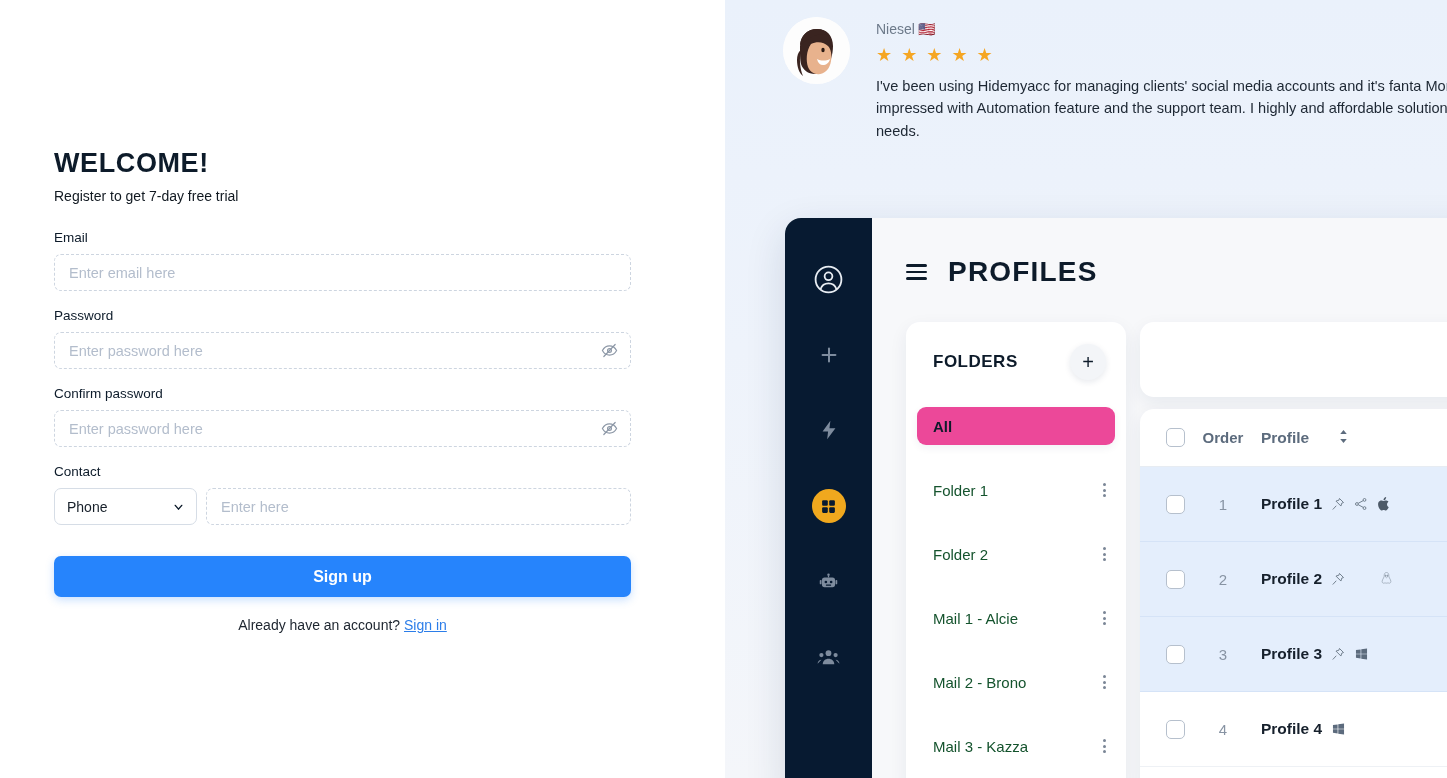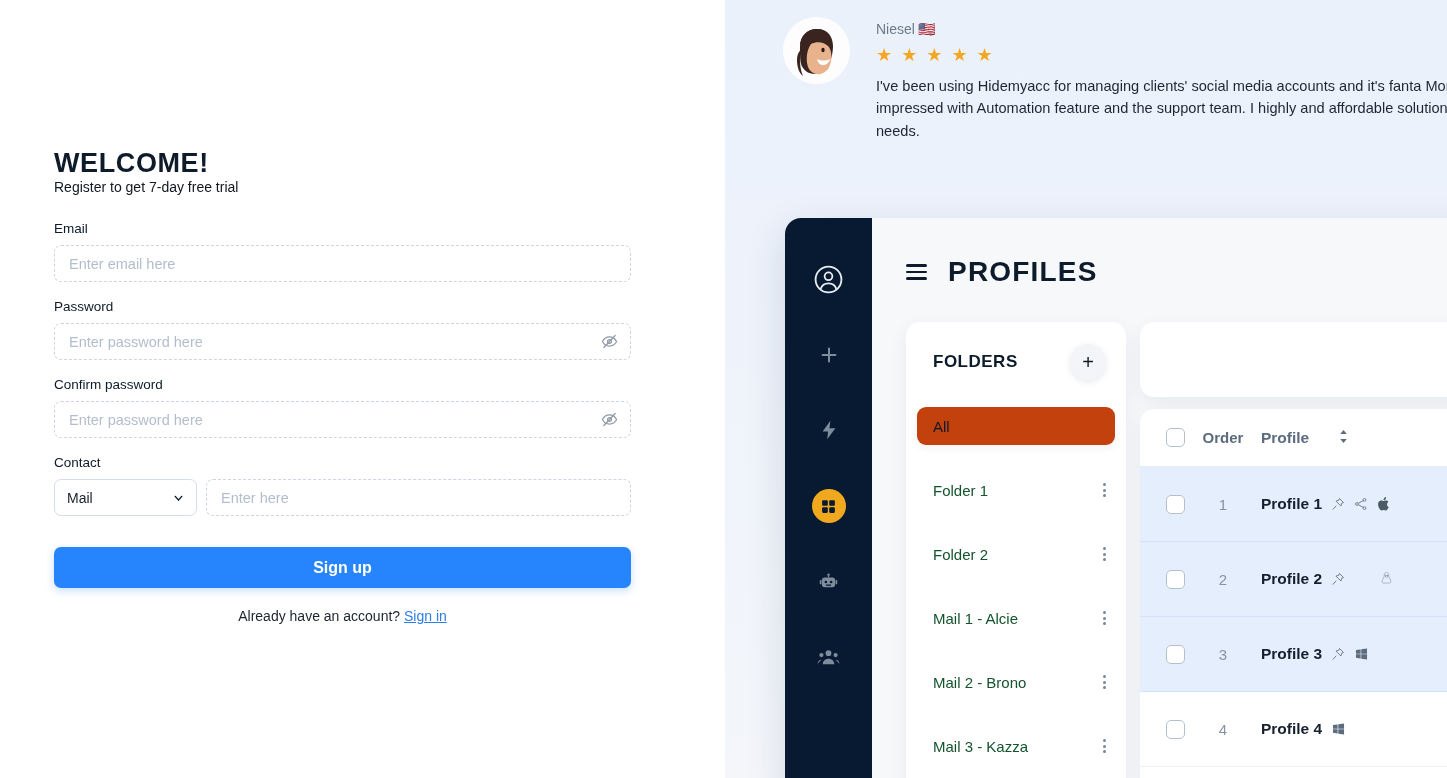--- a/index.html
+++ b/index.html
@@ -21,21 +21,21 @@
   .form-wrap {
     position: absolute;
     left: 54px; top: 148px;
     width: 577px;
   }
   .welcome-title {
     font-size: 27px;
     font-weight: bold;
     letter-spacing: 0.6px;
     color: #0d1b2a;
-    margin-bottom: 0;
+    margin-bottom: 9px;
   }
   .welcome-sub {
     font-size: 14px;
     color: #101820;
     margin-bottom: 26px;
   }
   .field-label {
     font-size: 13.5px;
     font-weight: normal;
     color: #0d1b2a;
@@ -223,26 +223,26 @@
   .folder-item {
     display: flex; align-items: center; justify-content: space-between;
     padding: 0 20px 0 27px;
     height: 38px;
     margin-bottom: 26px;
     font-size: 15px;
     color: #14532d;
     cursor: pointer;
   }
   .folder-item.active {
-    background: #c2410c;
+    background: #ec4899;
     border-radius: 9px;
     margin: 0 11px 26px 11px;
     padding-left: 16px;
     color: #0d1b2a;
-    font-weight: normal;
+    font-weight: bold;
     box-shadow: 0 3px 8px rgba(20,40,80,0.06);
   }
   .kebab {
     display: flex; flex-direction: column; gap: 2.5px;
     cursor: pointer;
   }
   .kebab i { width: 3px; height: 3px; border-radius: 50%; background: #7a8696; display: block; }
   .right-col { flex: 1; display: flex; flex-direction: column; gap: 12px; }
   .toolbar-card {
     height: 75px;
@@ -327,21 +327,21 @@
               <line x1="4" y1="20.5" x2="20" y2="3.5"></line>
             </svg>
           </span>
         </div>
       </div>
 
       <div class="field-block">
         <div class="field-label">Contact</div>
         <div class="contact-row">
           <div class="select-box">
-            <span>Mail</span>
+            <span>Phone</span>
             <span class="chev">
               <svg width="13" height="13" viewBox="0 0 24 24" fill="none" stroke="#0d1b2a" stroke-width="2.6" stroke-linecap="round" stroke-linejoin="round">
                 <polyline points="6 9 12 16 18 9"></polyline>
               </svg>
             </span>
           </div>
           <input class="text-input contact-input" type="text" placeholder="Enter here" style="">
         </div>
       </div>
 

